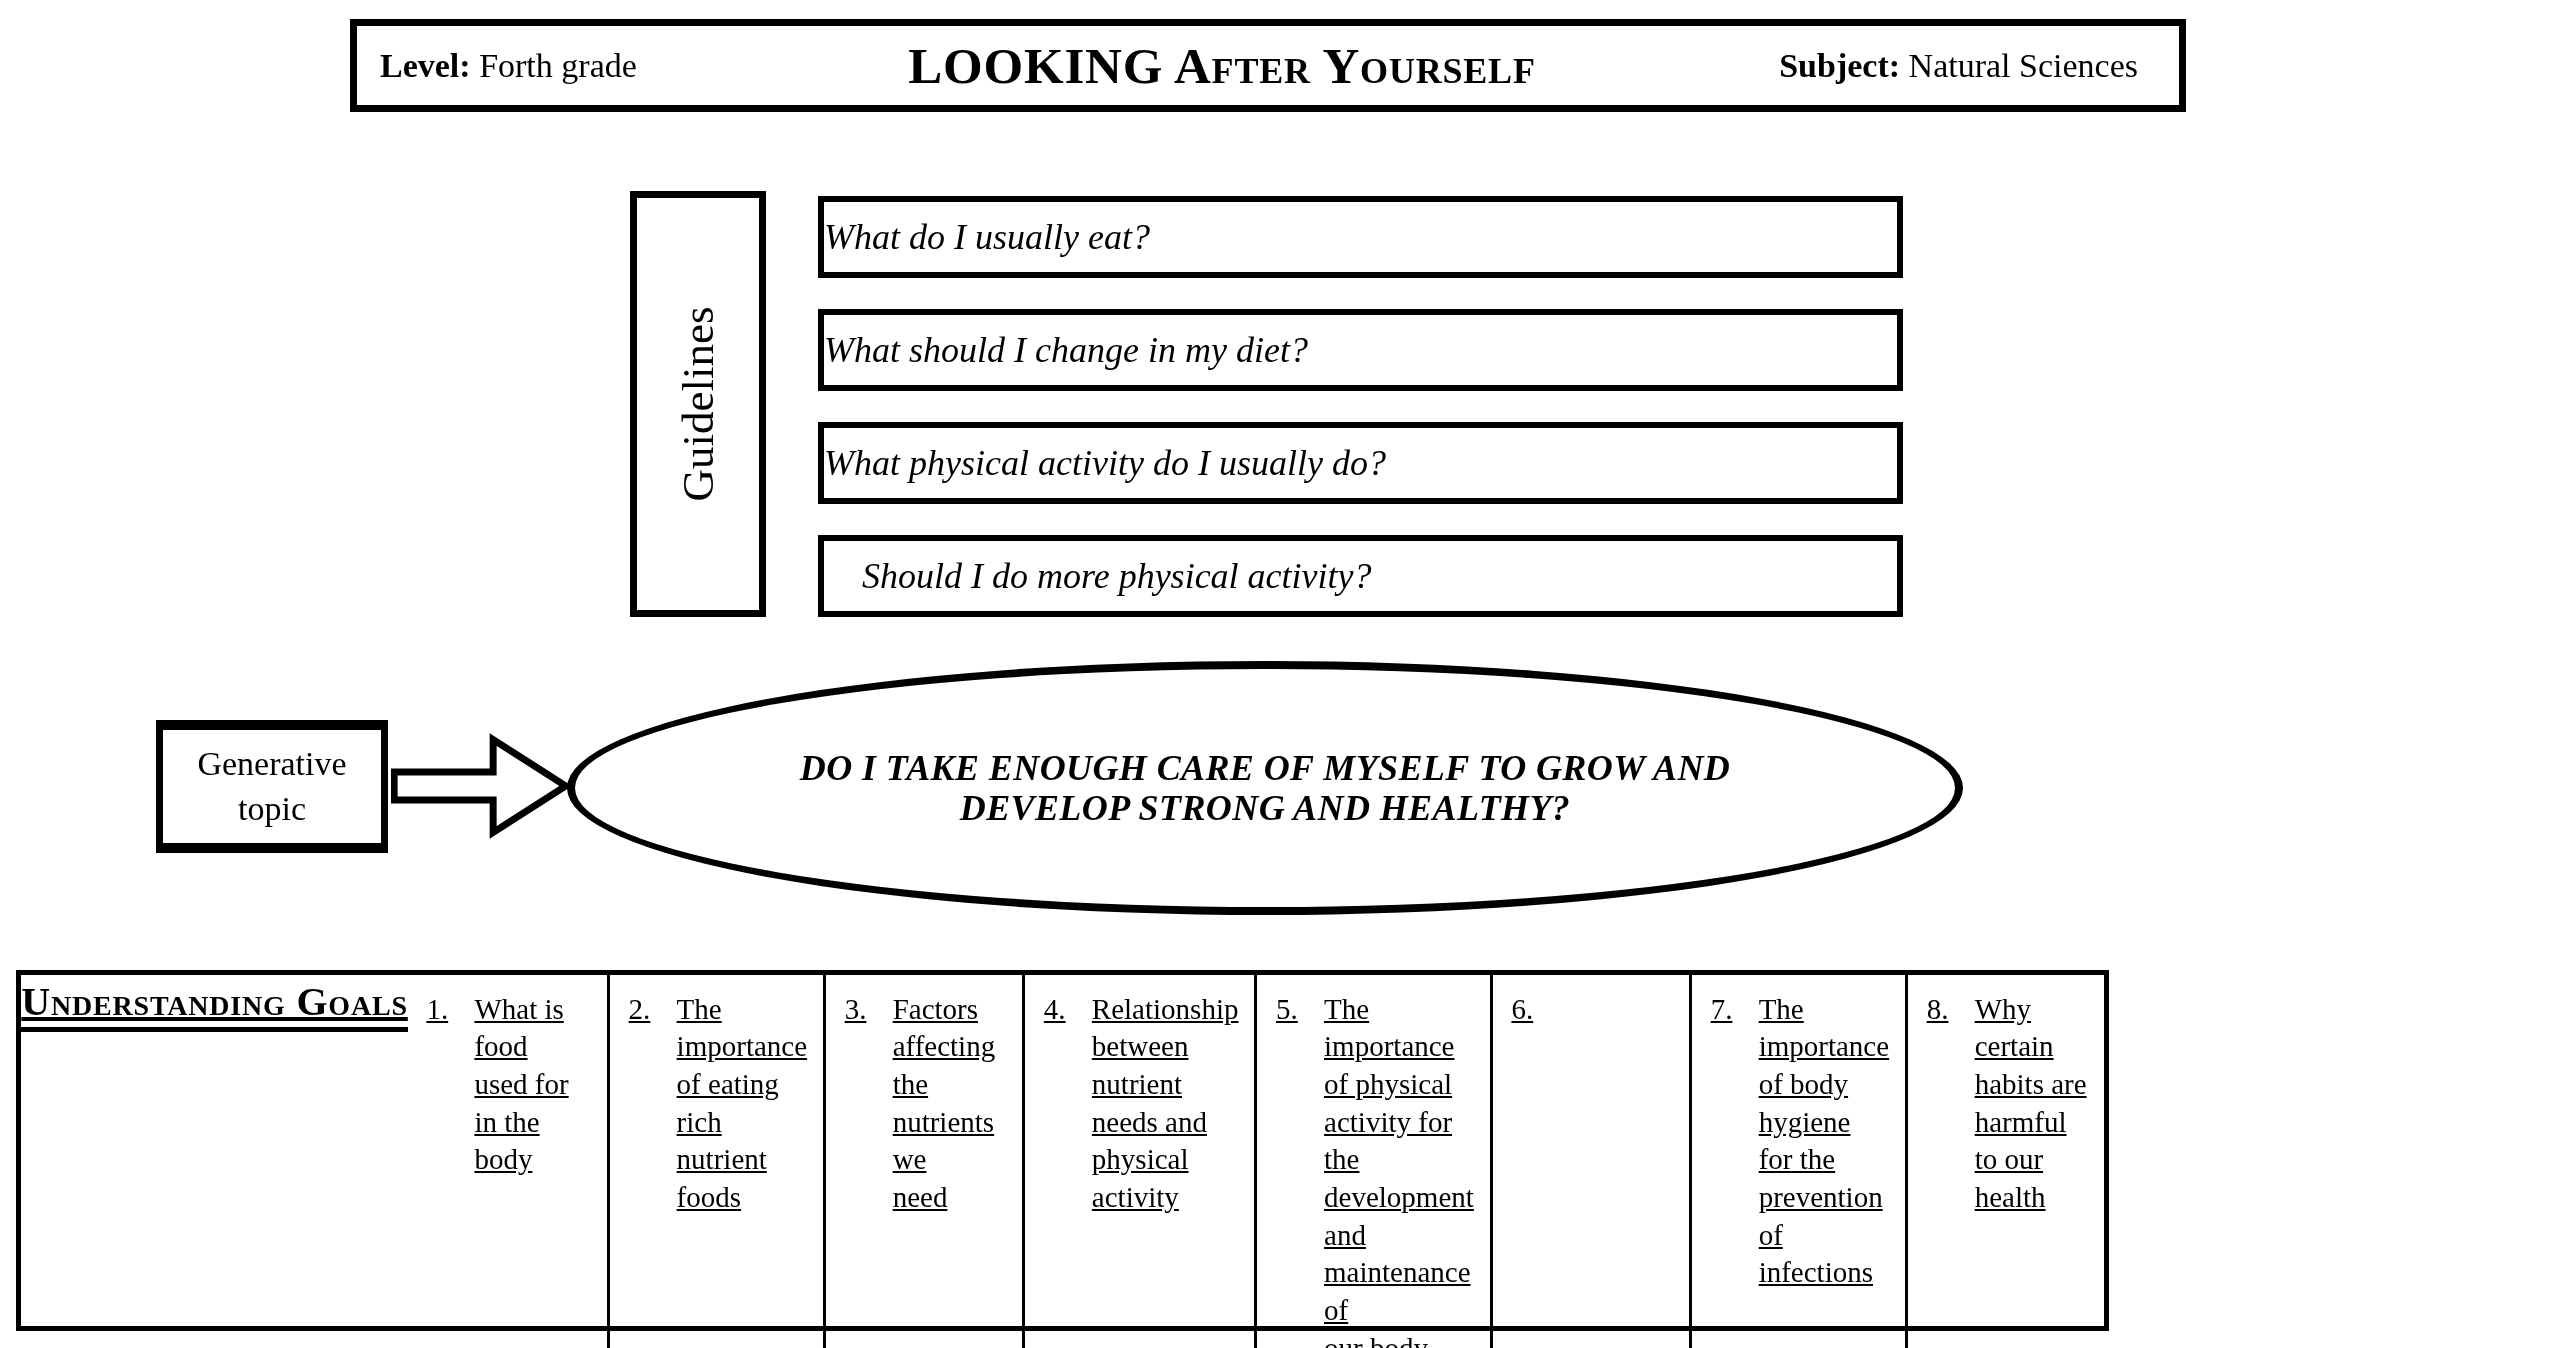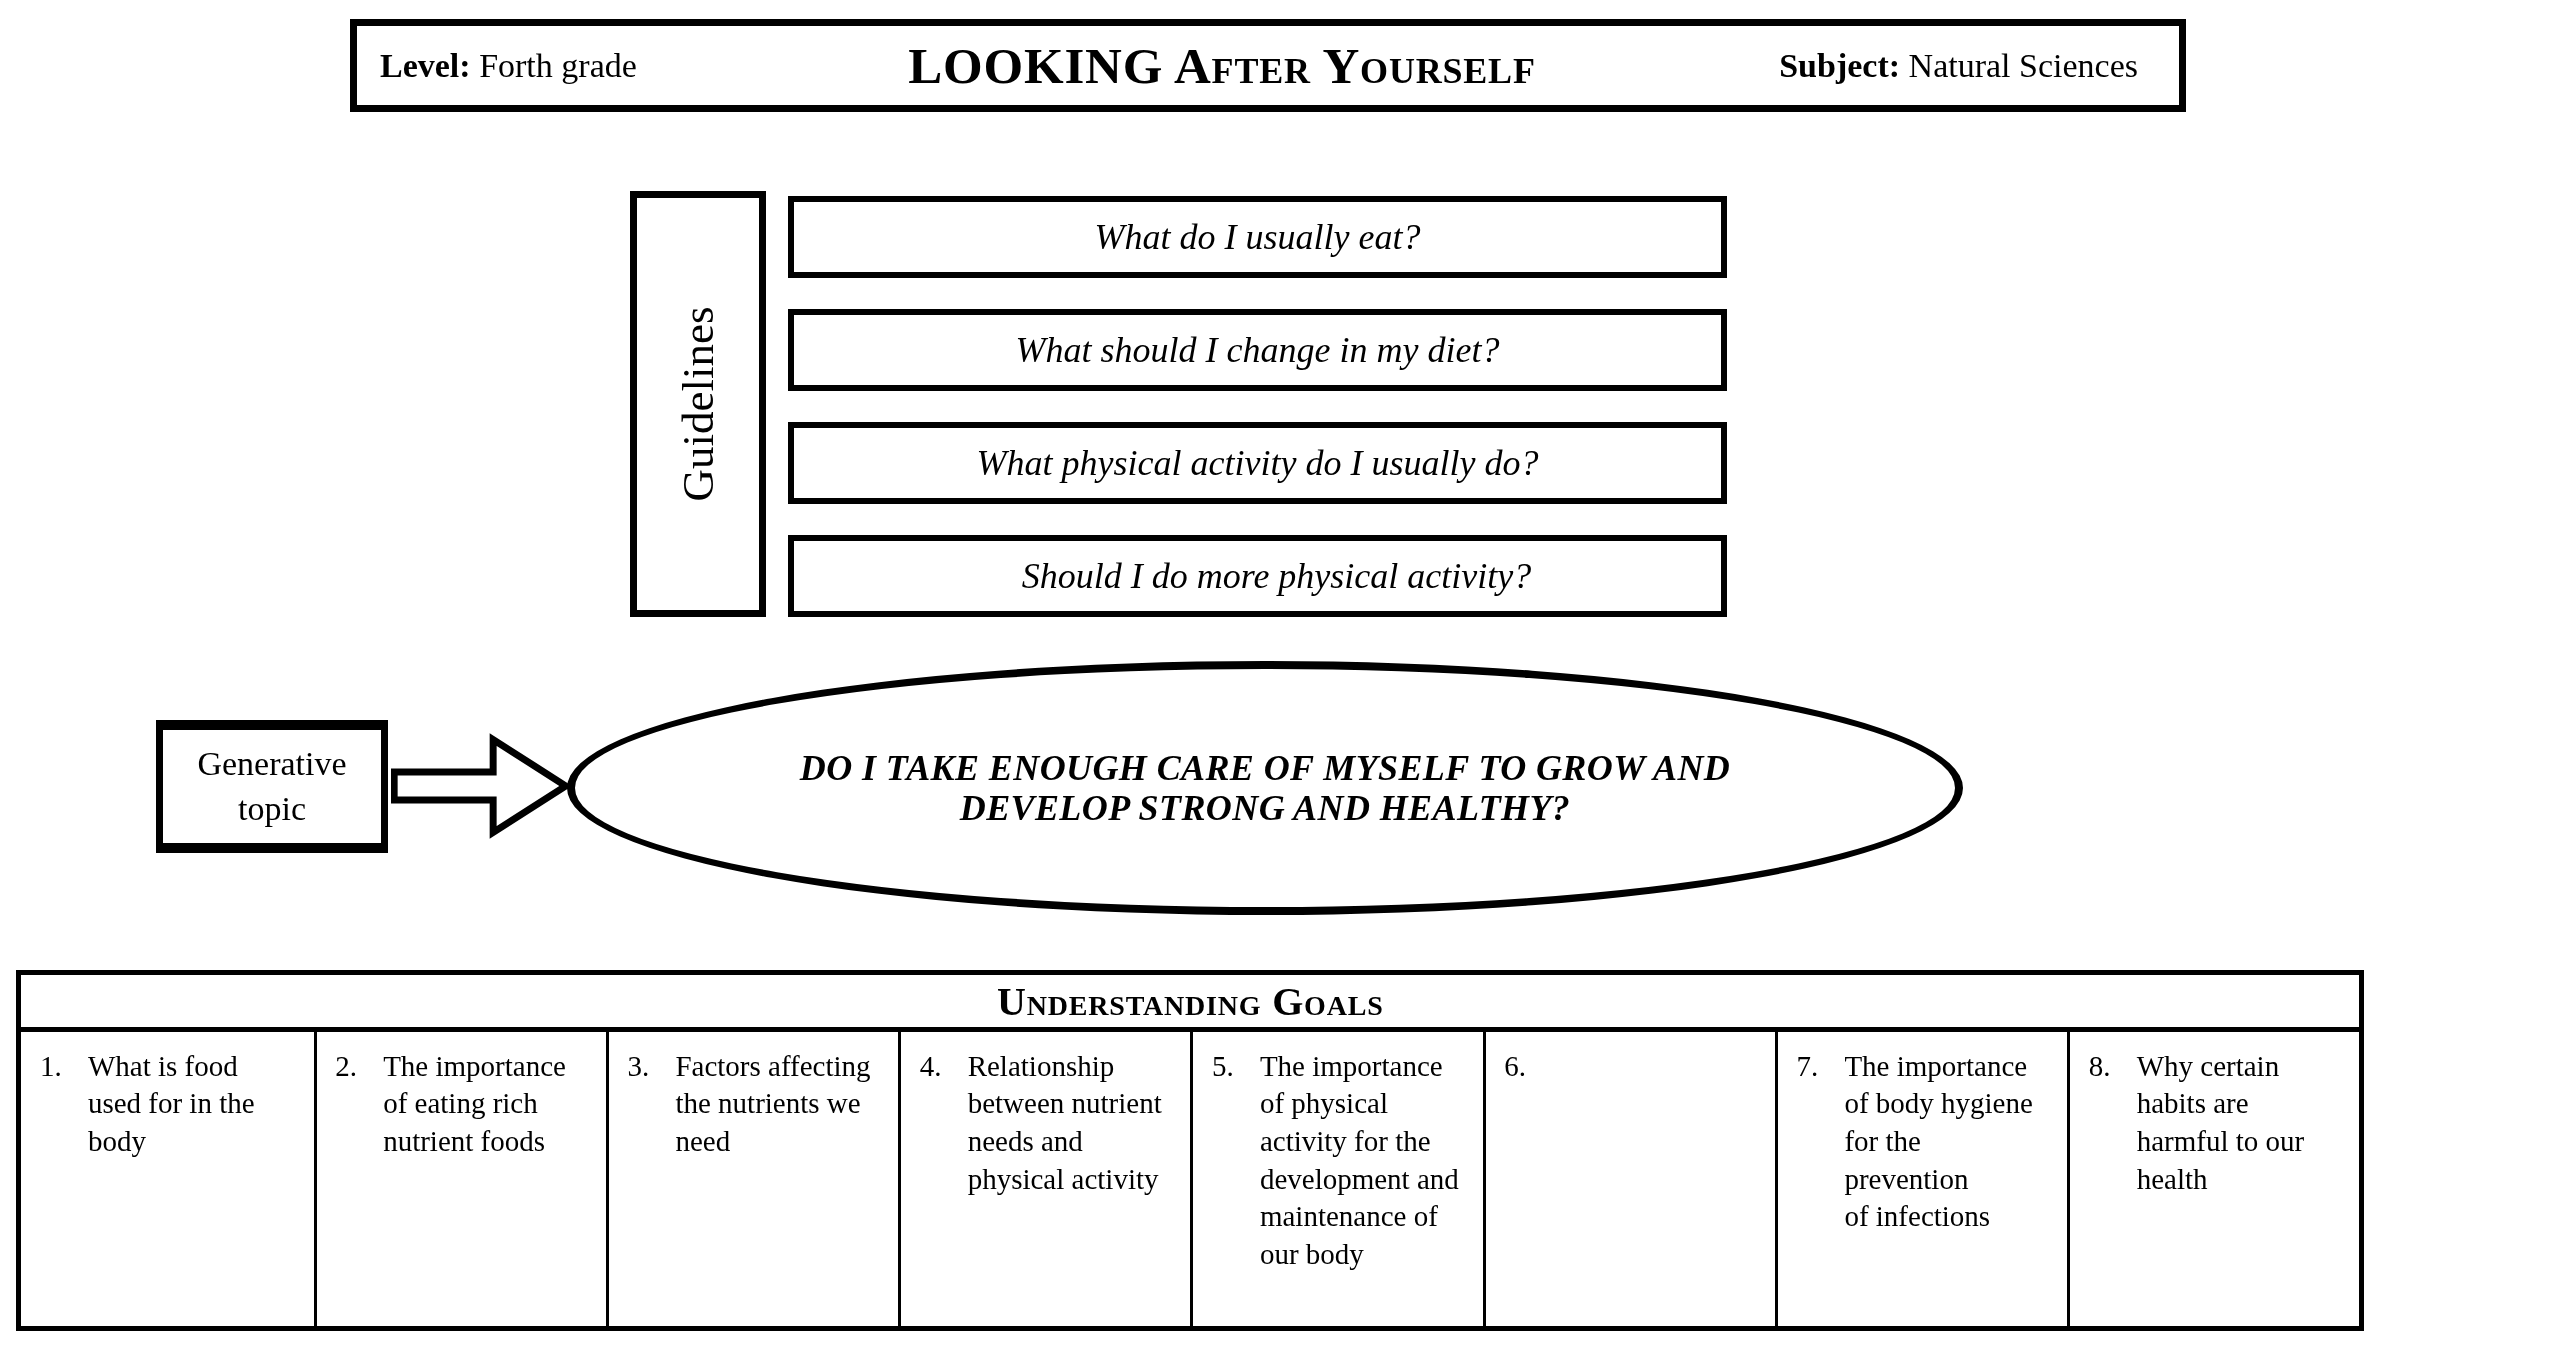--- a/index.html
+++ b/index.html
@@ -63,26 +63,25 @@
     align-items:center;
     justify-content:center;
   }
   .guidelines-label{
     transform:rotate(-90deg);
     white-space:nowrap;
     font-size:45px;
   }
   .qbox{
     position:absolute;
-    left:788px;
-    width:939px; height:82px;
+    left:818px;
+    width:1085px; height:82px;
     border:6.2px solid var(--ink);
     display:flex;
     align-items:center;
-    justify-content:center;
   }
   .qbox span{
     font-style:italic;
     font-size:36px;
     white-space:nowrap;
   }
   .qbox.q0{top:196px;}
   .qbox.q1{top:309px;}
   .qbox.q2{top:422px;}
   .qbox.q3{top:535px;padding-left:38px;}
@@ -131,24 +130,25 @@
     font-weight:bold;
     font-style:italic;
     line-height:1.12;
     letter-spacing:0.4px;
   }
 
   
   .goals-table{
     position:absolute;
     left:16.3px; top:970px;
-    width:2348px; height:361px;
+    width:2093px; height:361px;
     border:5.4px solid var(--ink);
     display:flex;
-    flex-direction:column;
+    flex-direction:row;
+    text-decoration:underline;
   }
   .goals-header{
     height:57px;
     border-bottom:5.4px solid var(--ink);
     display:flex;
     align-items:center;
     justify-content:center;
   }
   .goals-header span{
     font-size:40px;

